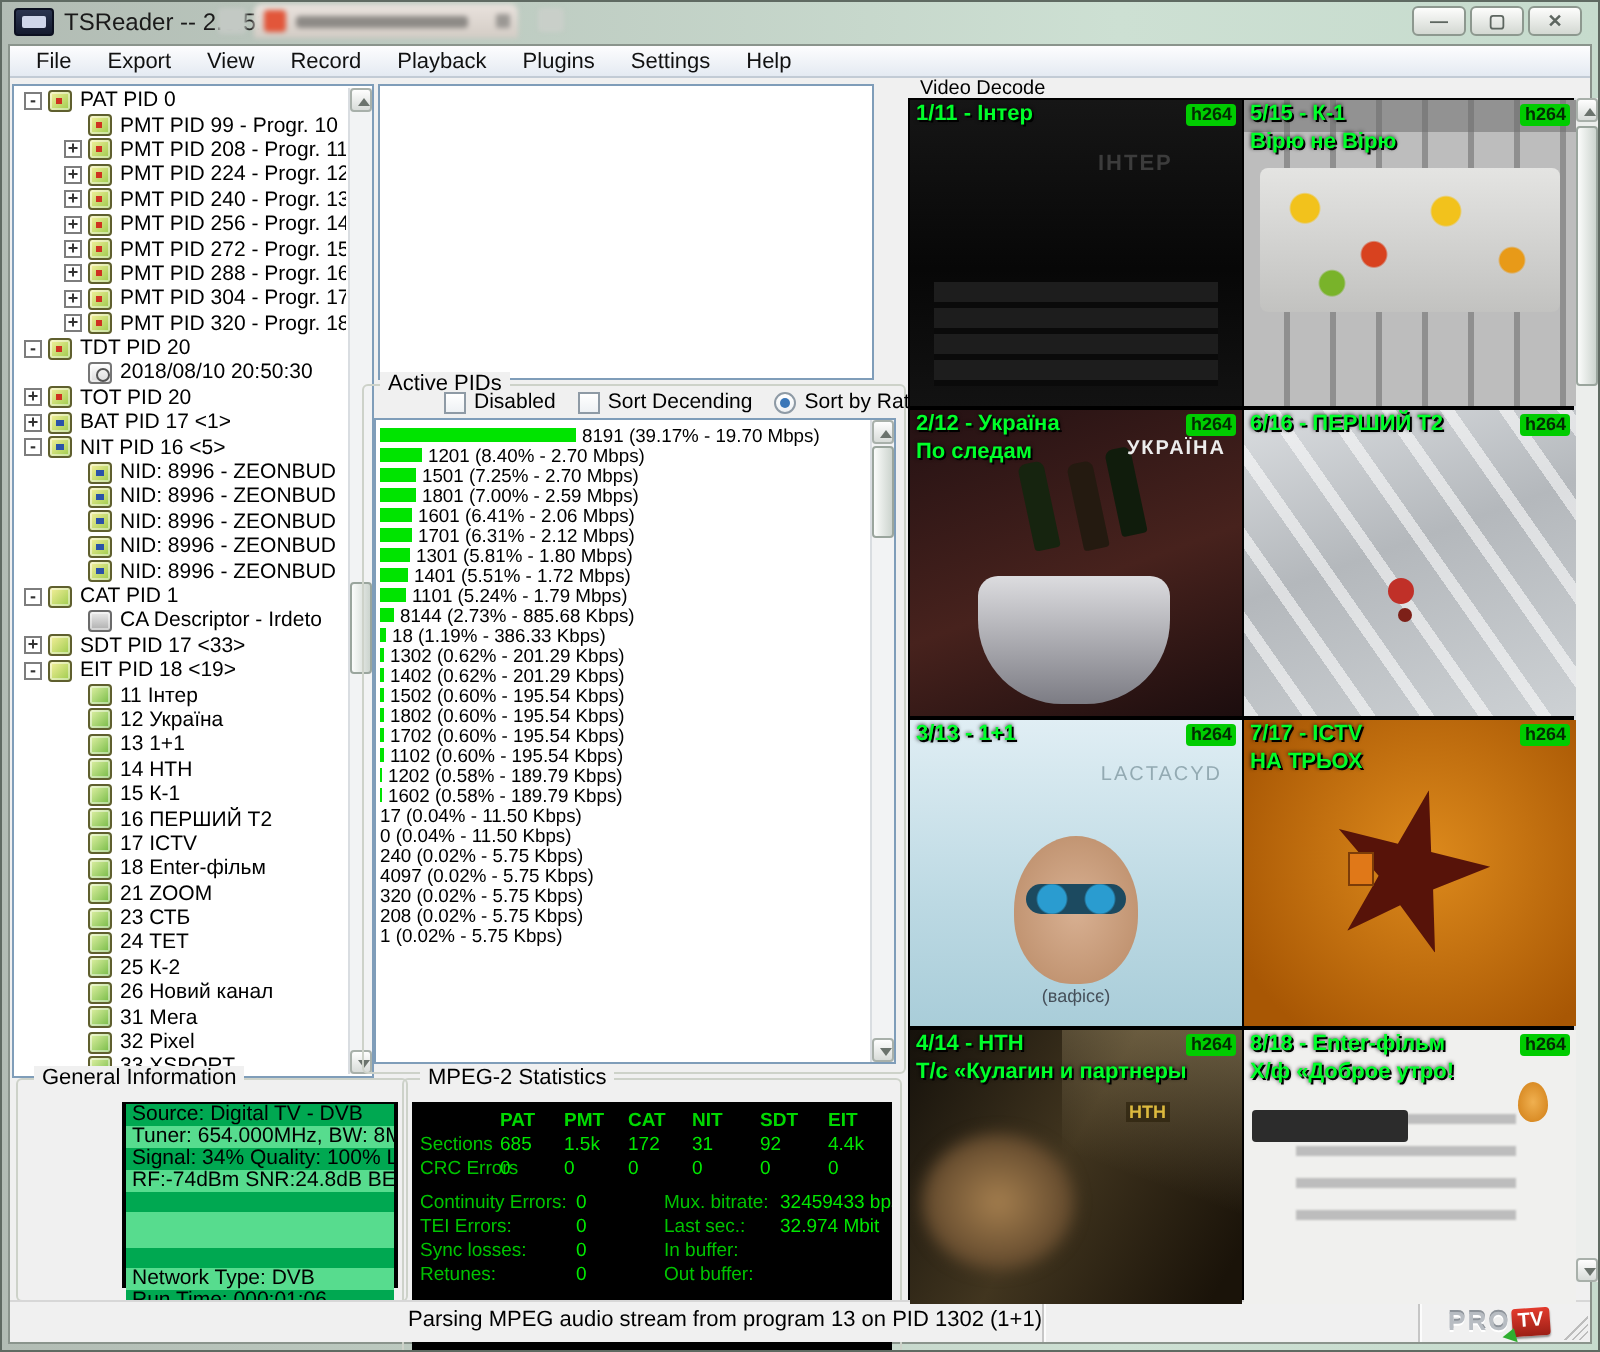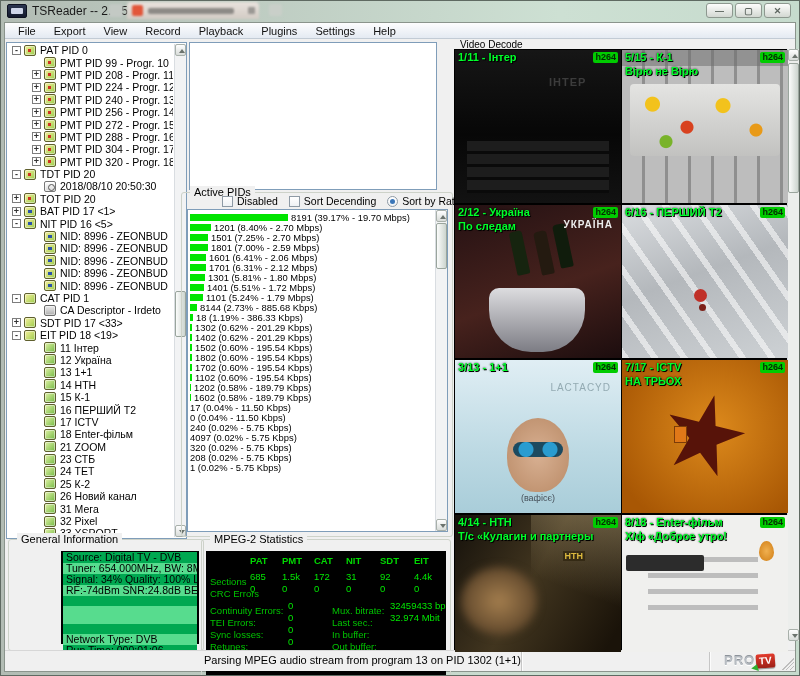--- a/index.html
+++ b/index.html
@@ -74,21 +74,21 @@
   .black{background:#000;position:absolute;}
   .giblack{left:4px;top:11px;right:4px;bottom:6px;padding:1px 2px;margin-left:48px;}
   .girow{font-size:10.5px;color:#000;padding-left:3px;overflow:hidden;white-space:nowrap;}
   .gd{background:#00a851;} .gl2{background:#57dc8e;}
   
   .statsg{left:196px;top:516px;width:250px;height:144px;}
   .stblack{left:4px;top:11px;right:4px;bottom:6px;padding:3px 0 0 4px;overflow:hidden;}
   .strow{display:grid;grid-template-columns:40px 32px 32px 32px 34px 34px 31px;height:12px;align-items:center;}
   .strow span{font-size:9.5px;white-space:nowrap;}
   .sthead span{color:#00d800;font-weight:bold;}
-  .stval{color:#00e800;} .stlbl{color:#00c400;margin-top:10px;}
+  .stval{color:#00e800;} .stlbl{color:#00c400;}
   .stpair{display:grid;grid-template-columns:78px 44px 58px auto;height:12px;align-items:center;margin-top:0;}
   .stpair span{font-size:9.5px;white-space:nowrap;}
   .stgap{height:5px;}
   
   .video{position:absolute;left:449px;top:15px;width:345px;height:616px;}
   .vlabel{position:absolute;left:6px;top:1px;font-size:10px;color:#000;}
   .vblack{position:absolute;left:0;top:11px;width:334px;bottom:2px;background:#000;overflow:hidden;}
   .tile{position:absolute;width:166px;height:153px;overflow:hidden;background:#181818;}
   .tl{position:relative;z-index:3;color:#00ff2a;font-weight:bold;font-size:11px;line-height:13px;text-shadow:1px 1px 0 #000,0 0 2px #000;padding:1px 3px 0;white-space:nowrap;}
   .badge{position:absolute;top:2px;right:3px;z-index:4;background:#00cc00;color:#032b03;font-size:9px;font-weight:bold;line-height:11px;padding:0 2px;border-radius:2px;}

